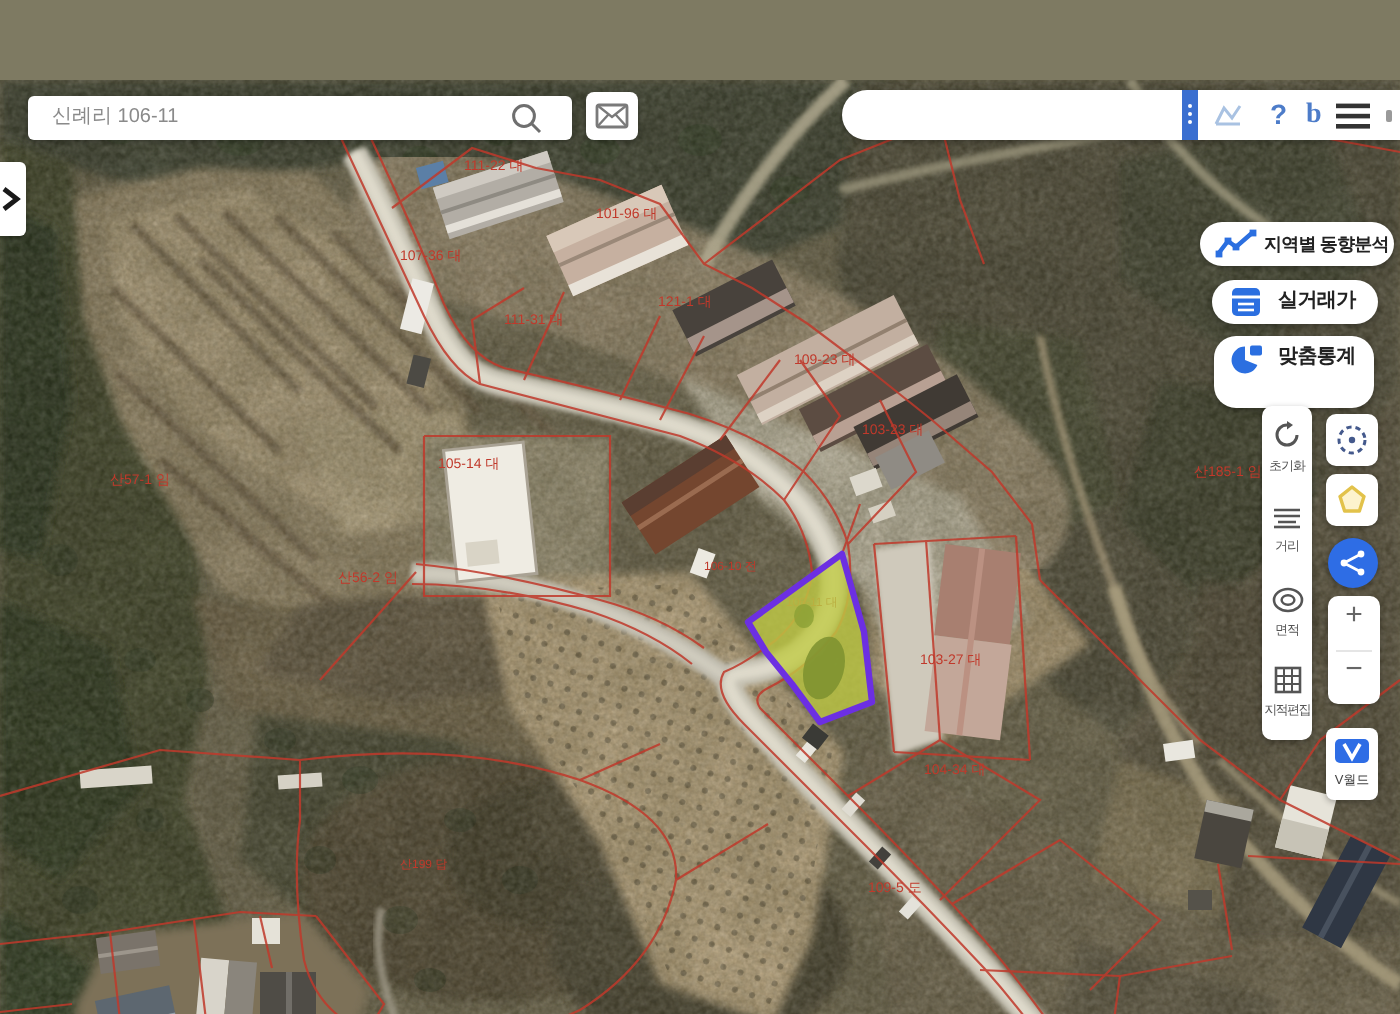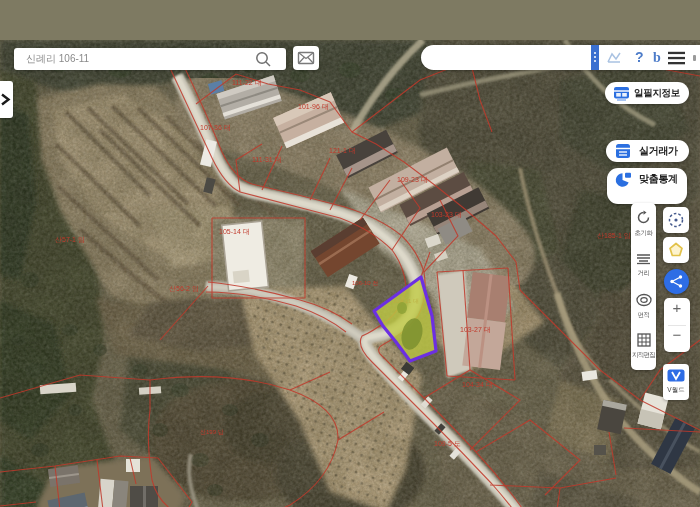--- a/index.html
+++ b/index.html
@@ -391,31 +391,31 @@
   <div style="position:absolute;left:232px;top:0;line-height:25px;font-size:14px;font-weight:bold;color:#4d7cc9;font-family:'Liberation Serif',serif;">b</div>
 
   <svg width="18" height="14" style="position:absolute;left:247px;top:6px" viewBox="0 0 18 14">
     <rect x="0" y="0.8" width="17" height="2.3" fill="#333"></rect>
     <rect x="0" y="5.9" width="17" height="2.3" fill="#333"></rect>
     <rect x="0" y="11" width="17" height="2.3" fill="#333"></rect>
   </svg>
   <div style="position:absolute;left:272px;top:10px;width:3px;height:6px;background:#9a9a9a;border-radius:1px"></div>
 </div>
 
-<div class="card" style="left:605px;top:42px;width:84px;height:22px;border-radius:11px;">
-  <svg width="17" height="15" style="position:absolute;left:8px;top:4px" viewBox="0 0 17 15">
-    <rect x="1" y="1" width="15" height="11.5" rx="2" fill="#2b6fe0"></rect>
-    <line x1="1" y1="5" x2="16" y2="5" stroke="#fff" stroke-width="1.4"></line>
-    <rect x="3.2" y="7" width="4.6" height="3.6" fill="#fff" opacity=".9"></rect>
-    <rect x="9.2" y="7" width="4.6" height="3.6" fill="#fff" opacity=".9"></rect>
-    <rect x="4" y="13.2" width="9" height="1.6" fill="#2b6fe0" opacity=".5"></rect>
-  </svg>
-  <div style="position:absolute;left:29px;top:0;line-height:22px;font-size:9.5px;font-weight:bold;color:#222;letter-spacing:-.3px">일필지정보</div>
-</div>
-
+
+<div class="card" style="left:600px;top:71px;width:97px;height:22px;border-radius:11px;">
+  <svg width="22" height="16" style="position:absolute;left:7px;top:3px" viewBox="0 0 22 16">
+    <path d="M2,13 L7,6.5 L11,9.5 L19,2.5" fill="none" stroke="#2b6fe0" stroke-width="2.2"></path>
+    <rect x="0.8" y="11.3" width="3.4" height="3.4" fill="#2b6fe0"></rect>
+    <rect x="5.3" y="4.8" width="3.4" height="3.4" fill="#2b6fe0"></rect>
+    <rect x="9.3" y="7.8" width="3.4" height="3.4" fill="#2b6fe0"></rect>
+    <rect x="17.8" y="0.8" width="3.4" height="3.4" fill="#2b6fe0"></rect>
+  </svg>
+  <div style="position:absolute;left:32px;top:0;line-height:22px;font-size:9px;font-weight:bold;color:#222;letter-spacing:-.4px">지역별 동향분석</div>
+</div>
 
 <div class="card" style="left:606px;top:100px;width:83px;height:22px;border-radius:11px;">
   <svg width="16" height="16" style="position:absolute;left:9px;top:3px" viewBox="0 0 16 16">
     <rect x="1" y="1" width="14" height="14" rx="2.5" fill="#2b6fe0"></rect>
     <line x1="1" y1="5.5" x2="15" y2="5.5" stroke="#fff" stroke-width="1.5"></line>
     <line x1="4" y1="9" x2="12" y2="9" stroke="#fff" stroke-width="1.3"></line>
     <line x1="4" y1="12" x2="12" y2="12" stroke="#fff" stroke-width="1.3"></line>
   </svg>
   <div style="position:absolute;left:33px;top:0;line-height:22px;font-size:10px;font-weight:bold;color:#222;letter-spacing:-.3px">실거래가</div>
 </div>

